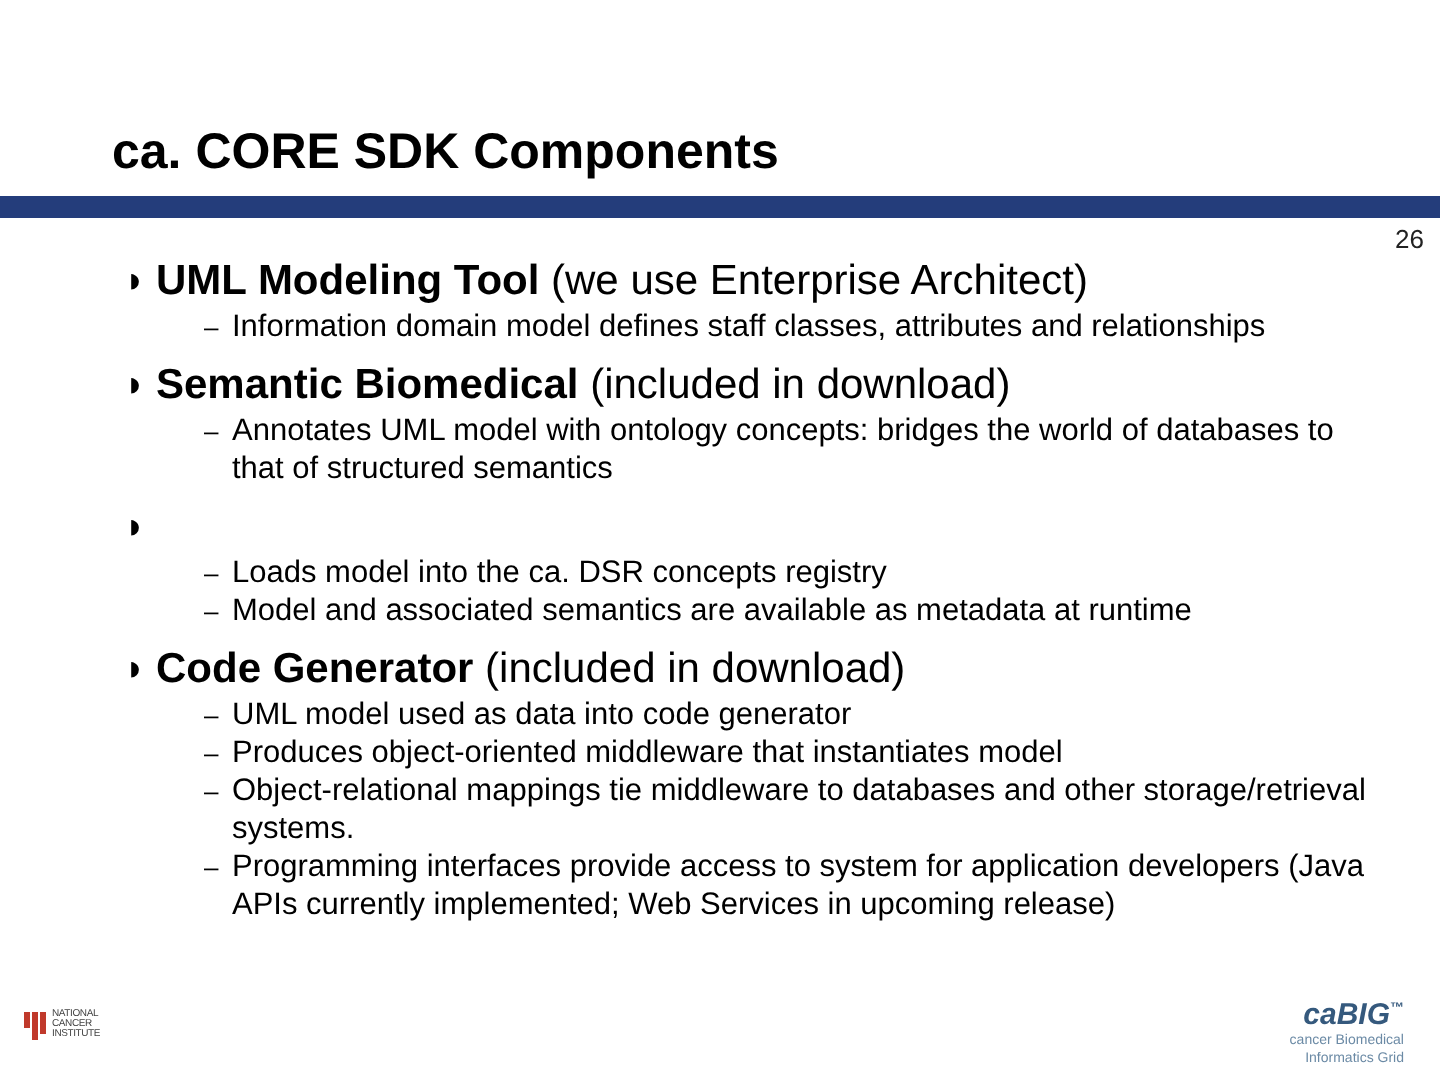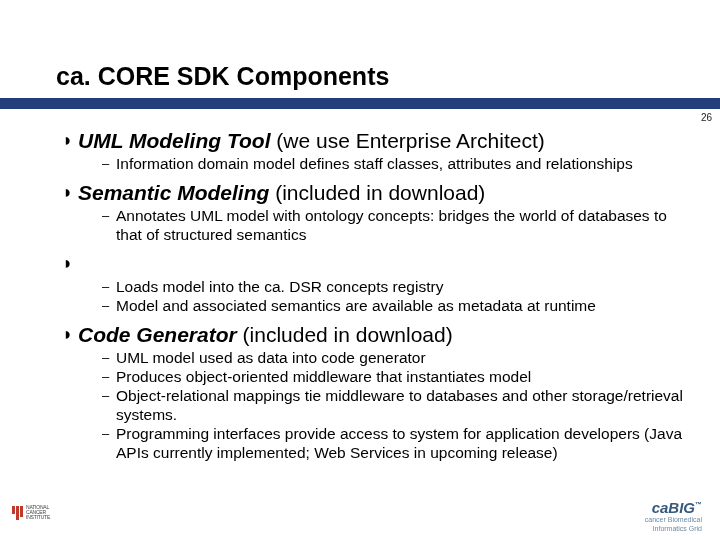--- a/index.html
+++ b/index.html
@@ -32,21 +32,21 @@
     top: 98px;
     left: 0;
     width: 720px;
     height: 11px;
     background: #243d7b;
   }
   .page-num {
     position: absolute;
     top: 112px;
     right: 8px;
-    font-size: 10px;
+    font-size: 13px;
     color: #222;
   }
   .content {
     position: absolute;
     top: 128px;
     left: 62px;
     right: 30px;
   }
   .bullet-main {
     display: flex;
@@ -59,21 +59,20 @@
     margin-top: 0;
   }
   .bullet-main .marker {
     width: 16px;
     flex: 0 0 16px;
     font-size: 18px;
     line-height: 1.4;
   }
   .bullet-main .text b {
     font-weight: bold;
-    font-style: italic;
   }
   .sub-block {
     margin-top: 2px;
     margin-bottom: 6px;
   }
   .bullet-sub {
     display: flex;
     align-items: flex-start;
     margin-left: 40px;
     font-size: 15.5px;
@@ -163,21 +162,21 @@
     <div class="sub-block">
       <div class="bullet-sub">
         <div class="marker">–</div>
         <div>Information domain model defines staff classes, attributes and relationships</div>
       </div>
     </div>
 
     <div class="bullet-main">
       <div class="marker">◗</div>
       <div class="text">
-        <b>Semantic Modeling</b><span> (included in download)</span>
+        <b>Semantic Biomedical</b><span> (included in download)</span>
       </div>
     </div>
     <div class="sub-block">
       <div class="bullet-sub">
         <div class="marker">–</div>
         <div>Annotates UML model with ontology concepts: bridges the world of databases to that of structured semantics</div>
       </div>
     </div>
 
     <div class="bullet-main">

